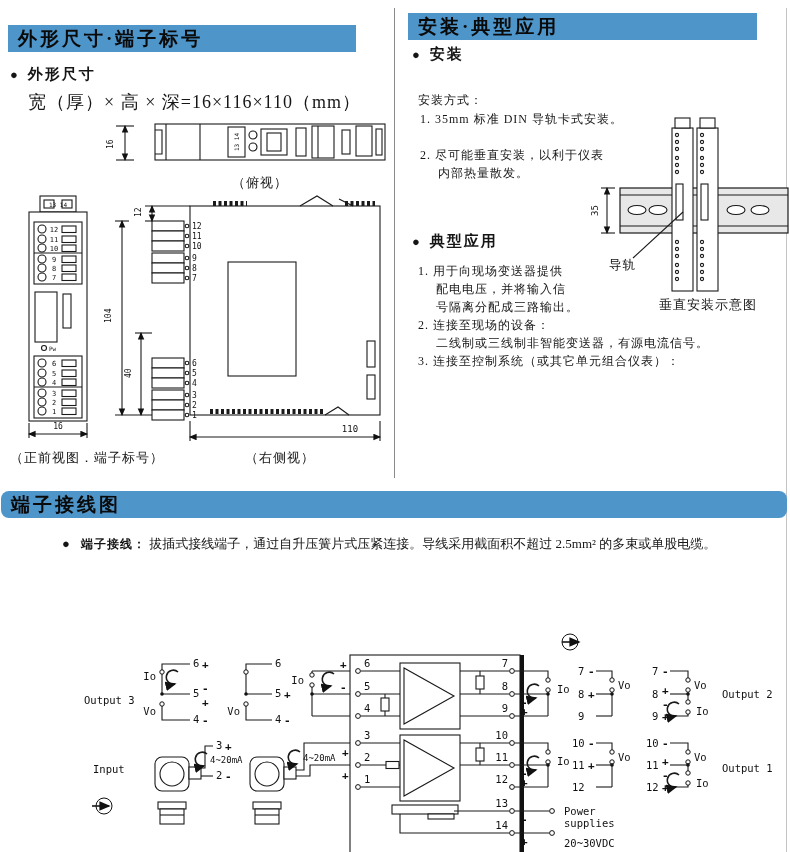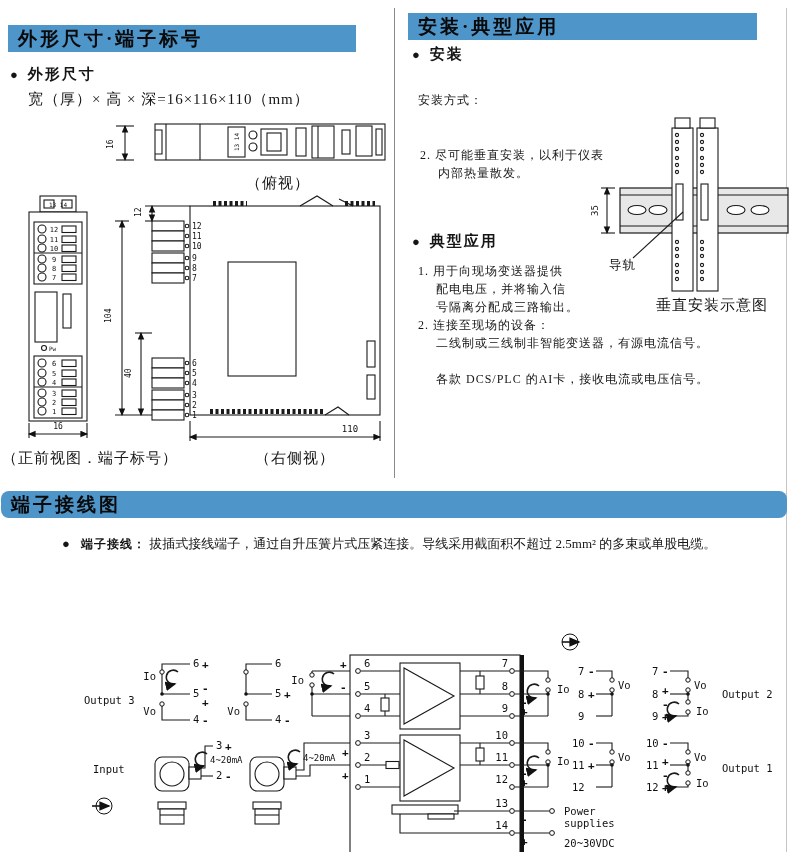--- a/index.html
+++ b/index.html
@@ -3,21 +3,21 @@
 <meta charset="utf-8">
 <style>
   html,body{margin:0;padding:0;background:#fff;}
   .page{position:relative;width:790px;height:852px;background:#fff;overflow:hidden;
         font-family:"Liberation Serif",serif;color:#151515;margin-top:8px;}
   .hdr{position:absolute;background:#4e95ca;color:#0a0a0a;font-weight:bold;
        font-size:19px;line-height:27px;height:27px;padding-left:10px;letter-spacing:3px;}
   .bullet-line{position:absolute;font-size:15px;font-weight:bold;letter-spacing:2px;}
   .dot{font-size:13px;margin-right:8px;}
   .txt{position:absolute;font-size:12px;letter-spacing:1px;white-space:nowrap;}
-  .cap{position:absolute;font-size:15px;letter-spacing:1px;text-align:right;white-space:nowrap;}
+  .cap{position:absolute;font-size:13px;letter-spacing:1px;text-align:center;white-space:nowrap;}
   .vline{position:absolute;width:1px;background:#8a8a8a;}
   .intro{position:absolute;white-space:nowrap;font-size:13px;}
   .intro b{font-size:12px;letter-spacing:1px;}
   svg{position:absolute;overflow:visible;}
   svg .ln{stroke:#1a1a1a;stroke-width:1.1;fill:none;}
   svg .lnb{stroke:#1a1a1a;stroke-width:1.6;fill:none;}
   svg .fw{fill:#ffffff;stroke:#1a1a1a;stroke-width:1.1;}
   svg .fg{fill:#e8e8e8;stroke:#1a1a1a;stroke-width:1.2;}
   svg text{fill:#111;}
   svg .m{font-family:"DejaVu Sans Mono",monospace;font-size:10.5px;}
@@ -33,21 +33,21 @@
 </head>
 <body>
 
 <div class="page">
 
   <div class="hdr" style="left:8px;top:17px;width:338px;">外形尺寸·端子标号</div>
 
   <div class="bullet-line" style="left:10px;top:57px;">
     <span class="dot">●</span><span>外形尺寸</span>
   </div>
-  <div class="txt" style="left:28px;top:82px;font-size:15px;">宽（厚）× 高 × 深=16×116×110（mm）</div>
+  <div class="txt" style="left:28px;top:82px;font-size:18px;">宽（厚）× 高 × 深=16×116×110（mm）</div>
 
   <svg style="left:100px;top:108px;" width="290" height="64" viewBox="0 0 290 64">
     <defs>
       <marker id="ah" orient="auto-start-reverse" markerWidth="8" markerHeight="8" refX="6" refY="3">
         <path d="M0,0L7,3L0,6z" fill="#111"></path>
       </marker>
     </defs>
     <line class="ln" x1="16" y1="10" x2="34" y2="10"></line>
     <line class="ln" x1="16" y1="44" x2="34" y2="44"></line>
     <line class="ln" x1="25" y1="10" x2="25" y2="44" marker-start="url(#ah)" marker-end="url(#ah)"></line>
@@ -209,32 +209,33 @@
 
   <div class="vline" style="left:394px;top:0;height:470px;"></div>
   <div class="vline" style="left:786px;top:0;height:852px;background:#c4c4c4;"></div>
 
   <div class="hdr" style="left:408px;top:5px;width:339px;">安装·典型应用</div>
 
   <div class="bullet-line" style="left:412px;top:37px;">
     <span class="dot">●</span><span>安装</span>
   </div>
   <div class="txt" style="left:418px;top:84px;">安装方式：</div>
+  <div class="txt" style="left:420px;top:103px;"><span>1.</span> <span>35mm 标准 DIN 导轨卡式安装。</span></div>
   <div class="txt" style="left:420px;top:139px;"><span>2.</span> <span>尽可能垂直安装，以利于仪表</span></div>
   <div class="txt" style="left:438px;top:157px;">内部热量散发。</div>
 
   <div class="bullet-line" style="left:412px;top:224px;">
     <span class="dot">●</span><span>典型应用</span>
   </div>
   <div class="txt" style="left:418px;top:255px;"><span>1.</span> <span>用于向现场变送器提供</span></div>
   <div class="txt" style="left:436px;top:273px;">配电电压，并将输入信</div>
   <div class="txt" style="left:436px;top:291px;">号隔离分配成三路输出。</div>
   <div class="txt" style="left:418px;top:309px;"><span>2.</span> <span>连接至现场的设备：</span></div>
   <div class="txt" style="left:436px;top:327px;">二线制或三线制非智能变送器，有源电流信号。</div>
-  <div class="txt" style="left:436px;top:363px;">各款 DCS/PLC 的AI卡，接收电流或电压信号。</div>
+  <div class="txt" style="left:418px;top:345px;"><span>3.</span> <span>连接至控制系统（或其它单元组合仪表）：</span></div>
 
   <svg style="left:595px;top:98px;" width="195" height="185" viewBox="0 0 195 185">
     <rect class="fg" x="25" y="82" width="168" height="45"></rect>
     <line class="ln" x1="25" y1="89" x2="193" y2="89" stroke="#9a9a9a"></line>
     <line class="ln" x1="25" y1="120" x2="193" y2="120" stroke="#9a9a9a"></line>
     <ellipse class="fw" cx="42" cy="104" rx="9" ry="4.5"></ellipse>
     <ellipse class="fw" cx="63" cy="104" rx="9" ry="4.5"></ellipse>
     <ellipse class="fw" cx="141" cy="104" rx="9" ry="4.5"></ellipse>
     <ellipse class="fw" cx="165" cy="104" rx="9" ry="4.5"></ellipse>
     <g>

